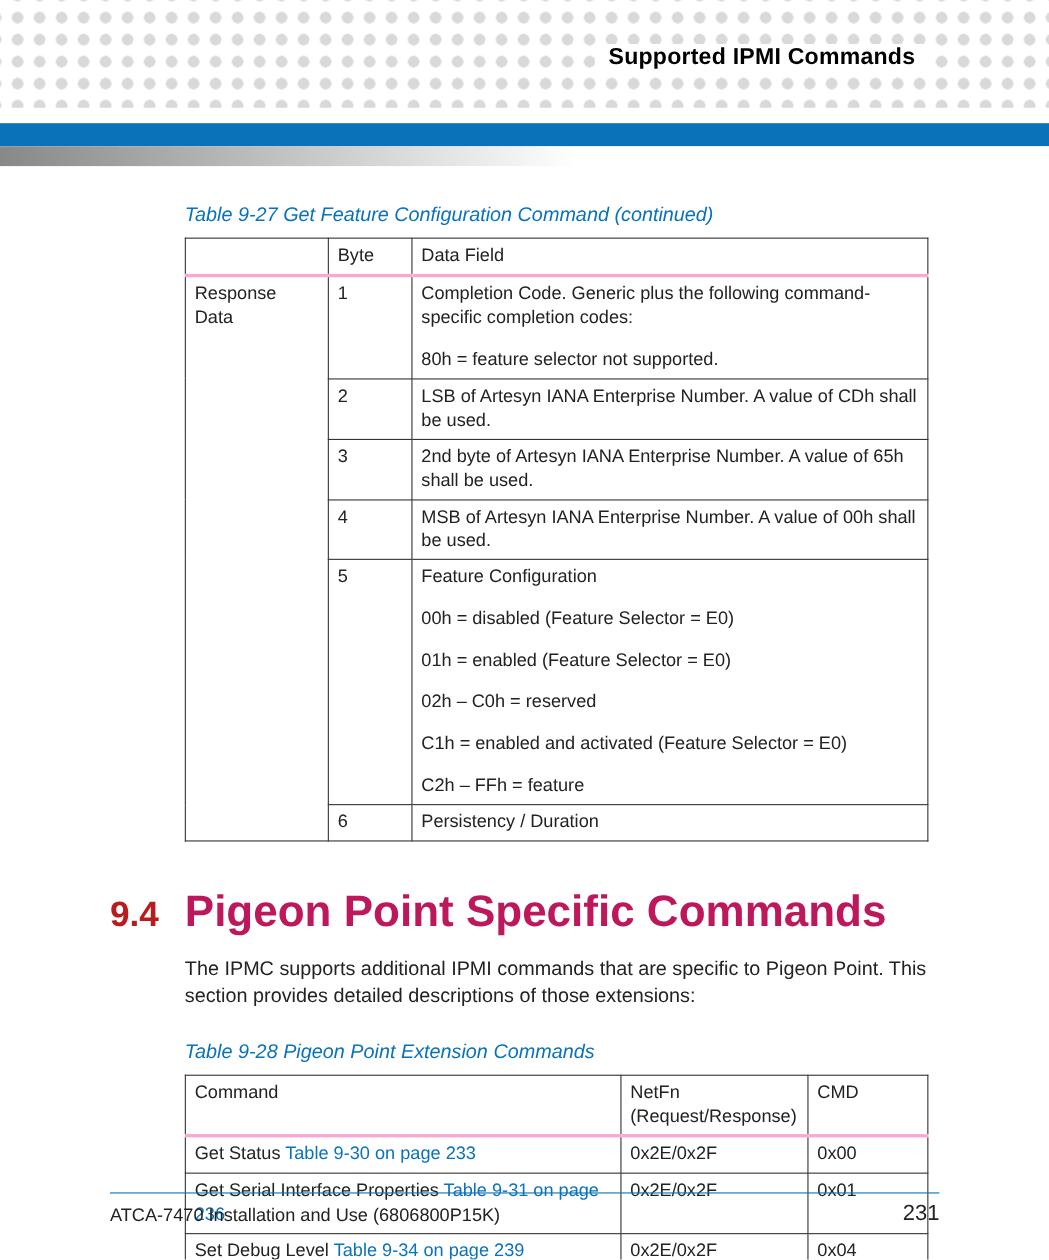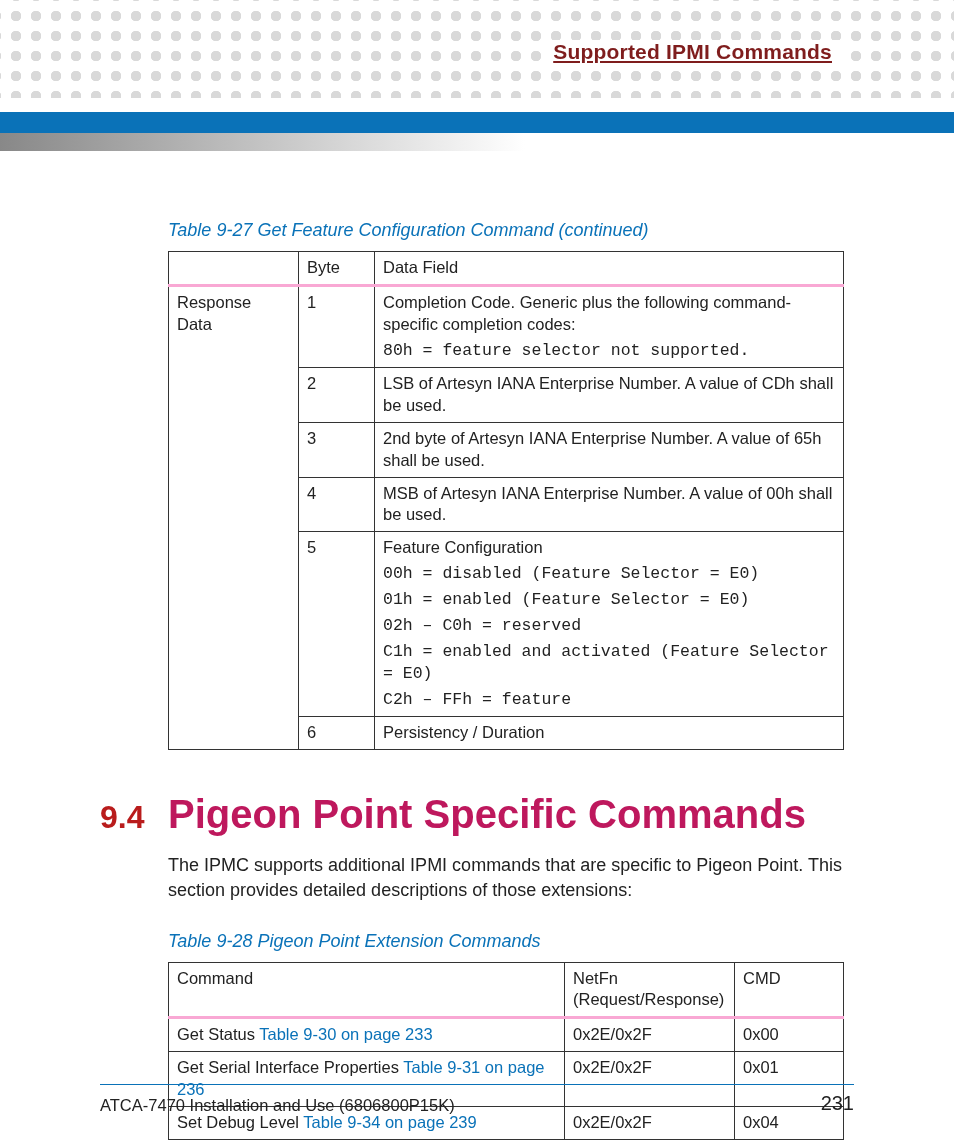--- a/index.html
+++ b/index.html
@@ -19,25 +19,24 @@
     background-position: 6px 6px;
     z-index: 0;
   }
   .header-title {
     position: absolute;
     top: 40px;
     right: 110px;
     background: #fff;
     padding: 0 12px;
     font-weight: 700;
-    color: #7f1d1d;
+    color: #000000;
     font-size: 21px;
     z-index: 2;
     letter-spacing: 0.2px;
-    text-decoration: underline;
   }
   .blue-bar {
     position: absolute;
     top: 112px;
     left: 0;
     width: 954px;
     height: 21px;
     background: #0a72b8;
     z-index: 1;
   }
@@ -54,21 +53,20 @@
     position: absolute;
     top: 185px;
     left: 168px;
     width: 676px;
   }
   .table-caption {
     color: #0a72b8;
     font-style: italic;
     font-size: 18px;
     margin-bottom: 10px;
-    margin-top: 35px;
   }
   table.cmd {
     border-collapse: collapse;
     width: 100%;
     font-size: 16.5px;
     line-height: 1.33;
   }
   table.cmd th, table.cmd td {
     border: 1.5px solid #333;
     padding: 5px 8px 5px 8px;
@@ -78,21 +76,21 @@
   table.cmd thead th {
     font-weight: 400;
     border-bottom: 1.5px solid #333;
   }
   table.cmd .head-bottom th {
     border-bottom: 3px solid #f9a8d4;
   }
   .col-a { width: 130px; }
   .col-b { width: 76px; }
   .col-c { width: auto; }
-  .line-gap { margin-top: 4px; font-family: Liberation Mono, monospace; }
+  .line-gap { margin-top: 16px; }
   .section-row {
     display: flex;
     align-items: baseline;
     margin-top: 42px;
     margin-left: -68px;
   }
   .section-num {
     color: #b91c1c;
     font-weight: 700;
     font-size: 32px;

